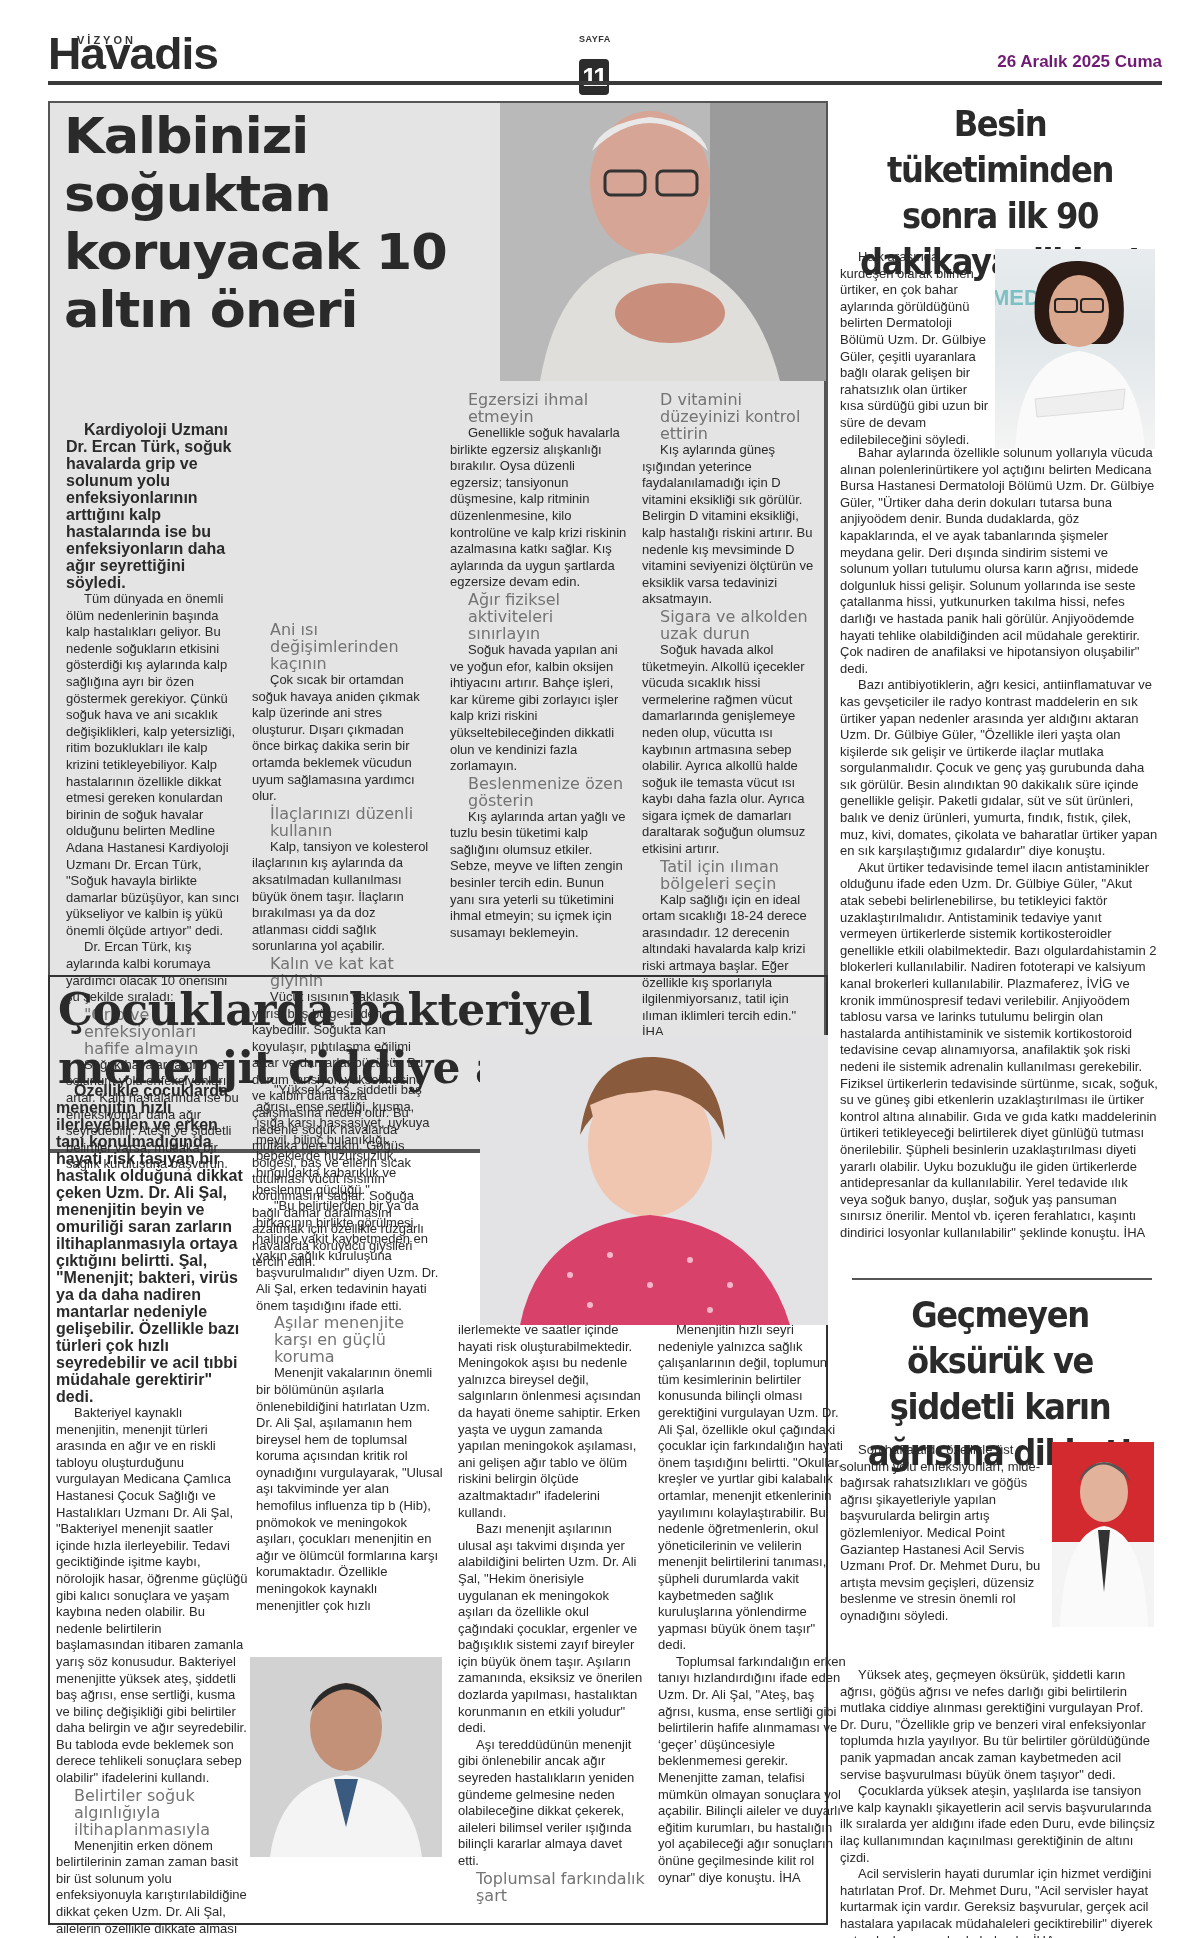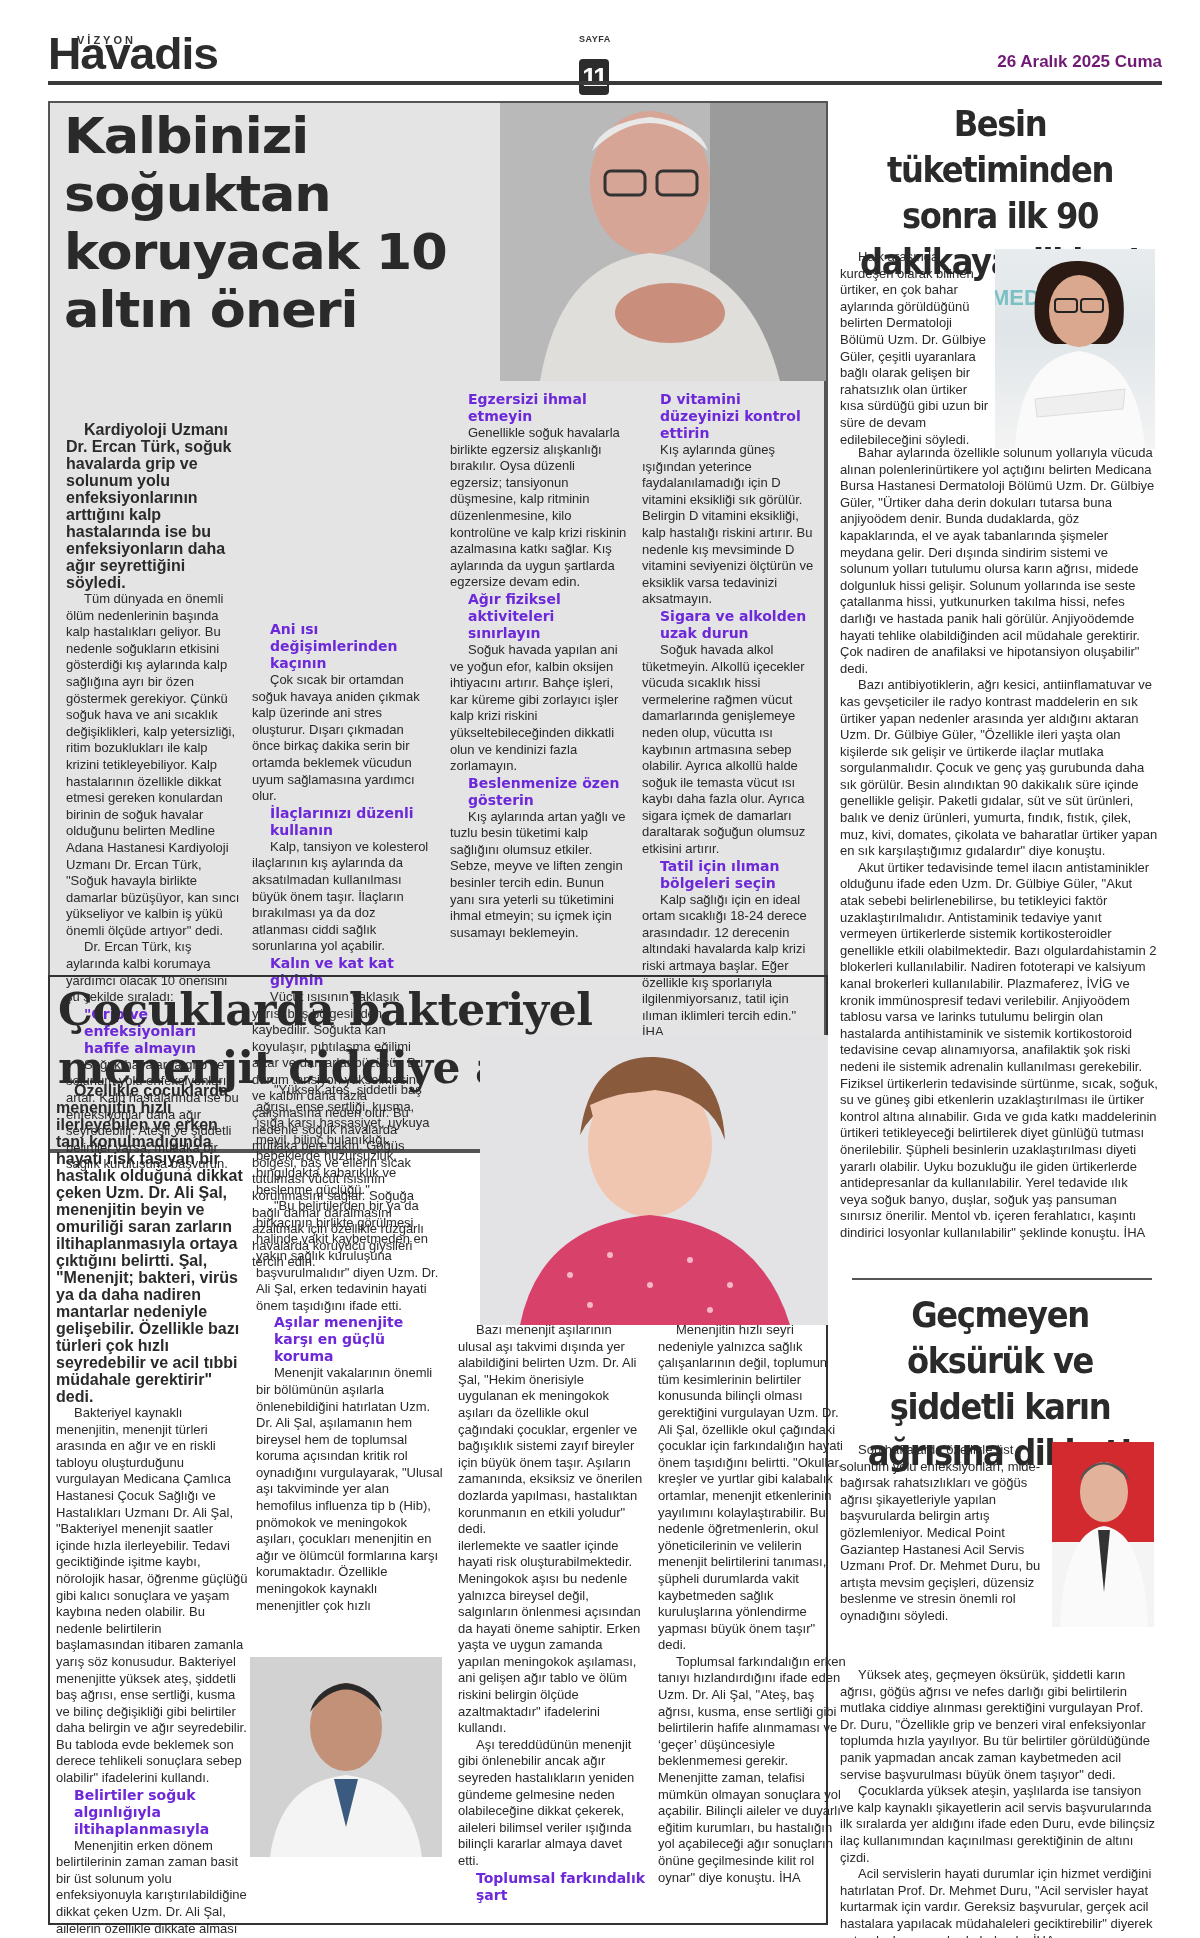--- a/index.html
+++ b/index.html
@@ -17,21 +17,21 @@
   .date { position: absolute; right: 0; top: 30px; font-size: 17px; font-weight: bold; color: #701a75; }
   .rule { position: absolute; left: 48px; top: 81px; width: 1114px; height: 4px; background: #3a3a3a; }
 
   
   .a1 { position: absolute; left: 48px; top: 101px; width: 780px; height: 1052px; background: #e4e4e4; border: 2px solid #555; border-right-width: 4px; border-bottom-width: 4px; }
   .a1-title { position: absolute; left: 14px; top: 4px; width: 400px; font-family: "DejaVu Sans", sans-serif; font-weight: bold; font-size: 50px; line-height: 58px; color: #2a2a2a; letter-spacing: -1px; transform: scaleX(1.05); transform-origin: left top; }
   .a1-photo { position: absolute; left: 450px; top: 0; width: 326px; height: 278px; background: linear-gradient(160deg, #c9c9c9 0%, #aeaeae 40%, #8f8f8f 100%); overflow: hidden; }
   .col { position: absolute; font-size: 13px; line-height: 16.6px; color: #2a2a2a; }
   .col p { text-indent: 18px; text-align: left; }
   .col p.lead { font-weight: bold; font-family: Liberation Sans, sans-serif; font-size: 16px; line-height: 17px; }
-  .col h4 { font-family: "DejaVu Sans", sans-serif; font-size: 14px; line-height: 17px; padding-left: 18px; font-weight: bold; color: #6d28d9; }
+  .col h4 { font-family: "DejaVu Sans", sans-serif; font-size: 16px; line-height: 17px; padding-left: 18px; font-weight: normal; color: #737373; }
 
   .a1 .c1 { left: 16px; top: 318px; width: 178px; }
   .a1 .c2 { left: 202px; top: 220px; width: 178px; }
   .a1 .c3 { left: 400px; top: 288px; width: 178px; }
   .a1 .c4 { left: 592px; top: 288px; width: 178px; }
 
   
   .a2 { position: absolute; left: 48px; top: 975px; width: 780px; height: 950px; border: 2px solid #333; }
   .a2-title { position: absolute; left: 8px; top: 4px; width: 760px; font-family: "DejaVu Serif", serif; font-weight: bold; font-size: 44px; line-height: 58px; color: #2a2a2a; letter-spacing: -0.5px; }
   .a2-photo { position: absolute; left: 430px; top: 58px; width: 348px; height: 290px; background: linear-gradient(180deg, #e9eaec 0%, #d8d6d8 45%, #d94a6b 72%, #c6335a 100%); overflow: hidden; }
@@ -161,22 +161,22 @@
     <svg width="192" height="200" viewBox="0 0 192 200">
       <rect width="192" height="200" fill="#d2d2d2"></rect>
       <ellipse cx="96" cy="70" rx="36" ry="44" fill="#c39078"></ellipse>
       <path d="M60 55 Q96 10 132 55 Q125 30 96 26 Q67 30 60 55Z" fill="#2a2a2a"></path>
       <path d="M20 200 Q30 125 96 118 Q162 125 172 200Z" fill="#f4f4f4"></path>
       <path d="M84 122 L96 170 L108 122Z" fill="#3b5a80"></path>
     </svg>
   </div>
 
   <div class="col c3">
+    <p style="text-indent:0">ilerlemekte ve saatler içinde hayati risk oluşturabilmektedir. Meningokok aşısı bu nedenle yalnızca bireysel değil, salgınların önlenmesi açısından da hayati öneme sahiptir. Erken yaşta ve uygun zamanda yapılan meningokok aşılaması, ani gelişen ağır tablo ve ölüm riskini belirgin ölçüde azaltmaktadır" ifadelerini kullandı.</p>
     <p>Bazı menenjit aşılarının ulusal aşı takvimi dışında yer alabildiğini belirten Uzm. Dr. Ali Şal, "Hekim önerisiyle uygulanan ek meningokok aşıları da özellikle okul çağındaki çocuklar, ergenler ve bağışıklık sistemi zayıf bireyler için büyük önem taşır. Aşıların zamanında, eksiksiz ve önerilen dozlarda yapılması, hastalıktan korunmanın en etkili yoludur" dedi.</p>
-    <p style="text-indent:0">ilerlemekte ve saatler içinde hayati risk oluşturabilmektedir. Meningokok aşısı bu nedenle yalnızca bireysel değil, salgınların önlenmesi açısından da hayati öneme sahiptir. Erken yaşta ve uygun zamanda yapılan meningokok aşılaması, ani gelişen ağır tablo ve ölüm riskini belirgin ölçüde azaltmaktadır" ifadelerini kullandı.</p>
     <p>Aşı tereddüdünün menenjit gibi önlenebilir ancak ağır seyreden hastalıkların yeniden gündeme gelmesine neden olabileceğine dikkat çekerek, aileleri bilimsel veriler ışığında bilinçli kararlar almaya davet etti.</p>
     <h4>Toplumsal farkındalık şart</h4>
   </div>
 
   <div class="col c4">
     <p>Menenjitin hızlı seyri nedeniyle yalnızca sağlık çalışanlarının değil, toplumun tüm kesimlerinin belirtiler konusunda bilinçli olması gerektiğini vurgulayan Uzm. Dr. Ali Şal, özellikle okul çağındaki çocuklar için farkındalığın hayati önem taşıdığını belirtti. "Okullar, kreşler ve yurtlar gibi kalabalık ortamlar, menenjit etkenlerinin yayılımını kolaylaştırabilir. Bu nedenle öğretmenlerin, okul yöneticilerinin ve velilerin menenjit belirtilerini tanıması, şüpheli durumlarda vakit kaybetmeden sağlık kuruluşlarına yönlendirme yapması büyük önem taşır" dedi.</p>
     <p>Toplumsal farkındalığın erken tanıyı hızlandırdığını ifade eden Uzm. Dr. Ali Şal, "Ateş, baş ağrısı, kusma, ense sertliği gibi belirtilerin hafife alınmaması ve ‘geçer’ düşüncesiyle beklenmemesi gerekir. Menenjitte zaman, telafisi mümkün olmayan sonuçlara yol açabilir. Bilinçli aileler ve duyarlı eğitim kurumları, bu hastalığın yol açabileceği ağır sonuçların önüne geçilmesinde kilit rol oynar" diye konuştu. İHA</p>
   </div>
 </article>
 

